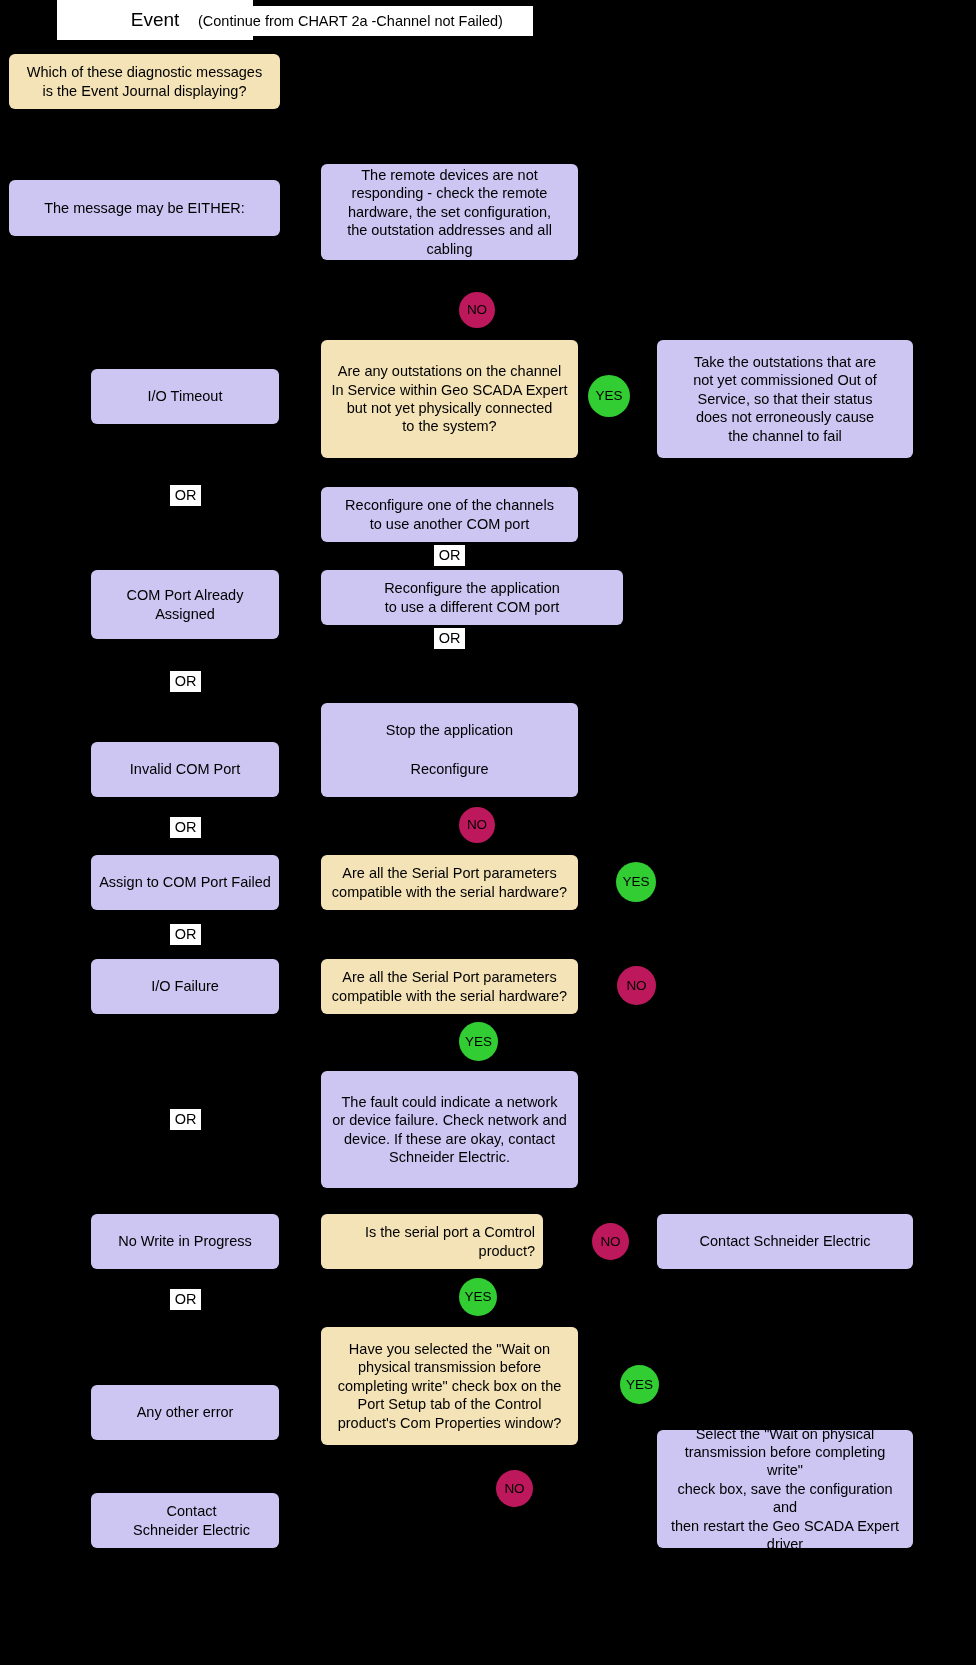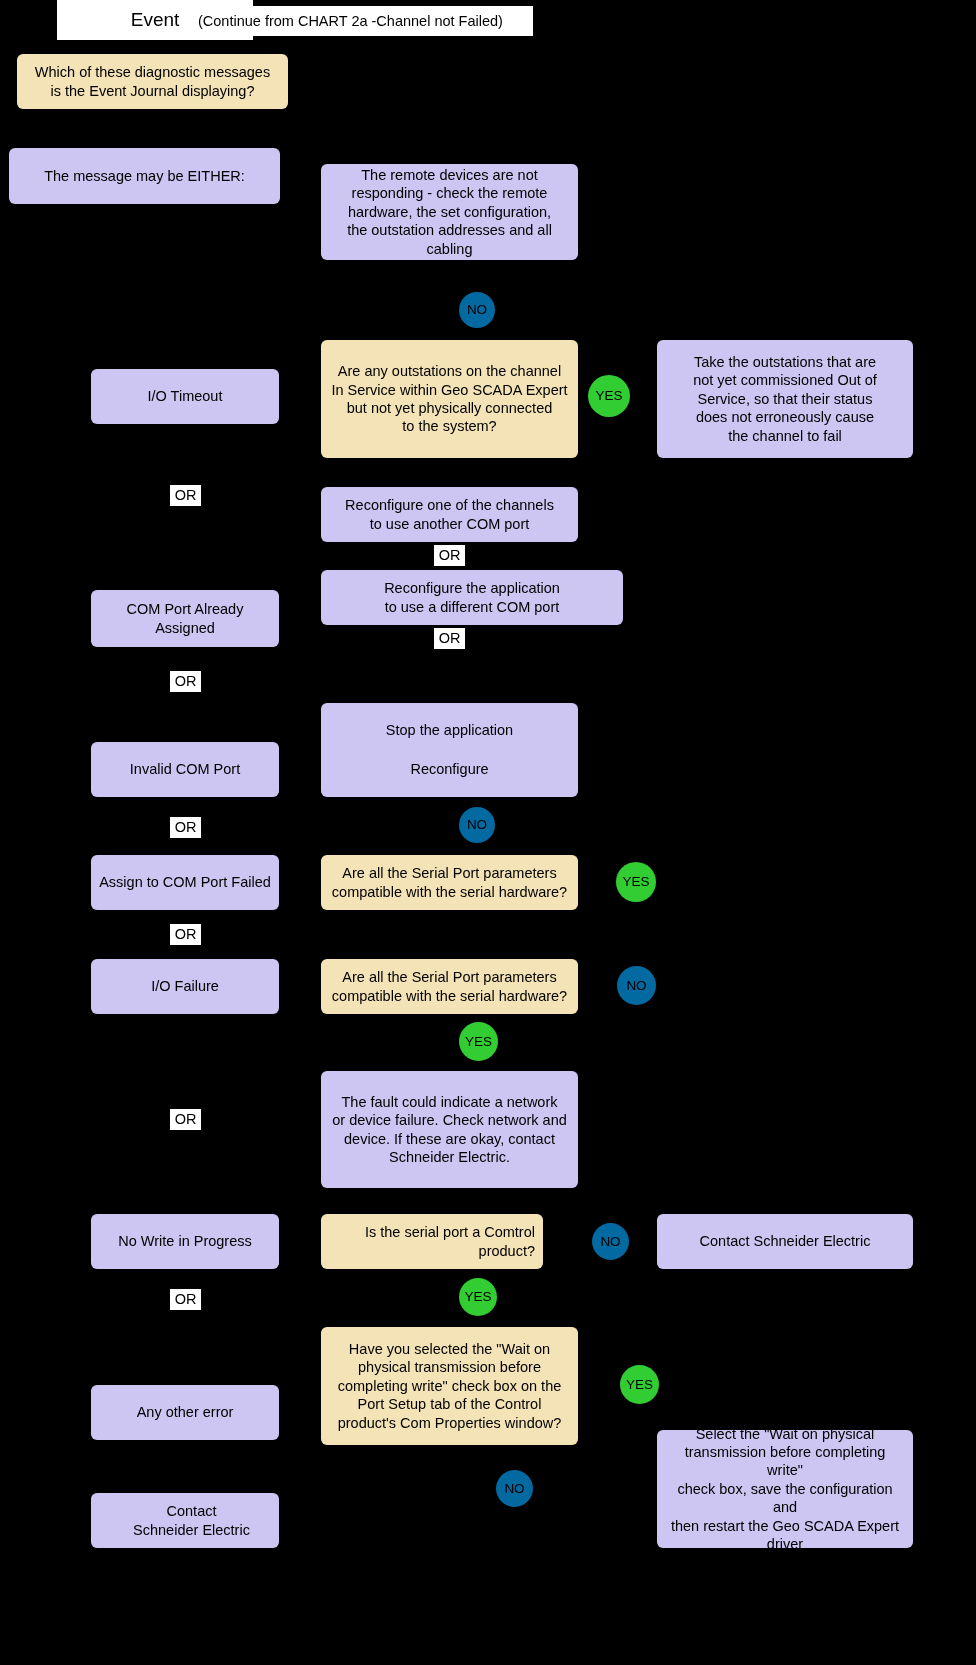--- a/index.html
+++ b/index.html
@@ -71,43 +71,43 @@
     position: absolute;
     display: flex;
     align-items: center;
     justify-content: center;
     color: #000000;
     font-size: 13.5px;
     border-radius: 50%;
     box-sizing: border-box;
     line-height: 1;
   }
-  .bubble.no  { background: #0369a1; }
+  .bubble.no  { background: #be185d; }
   .bubble.yes { background: #32cd32; }
 </style>
 </head>
 <body>
 
 <div id="chart">
 
   <div class="white-plain" style="left:57px; top:0px; width:196px; height:40px;"></div>
   <div class="white-plain" style="left:57px; top:6px; width:476px; height:30px;"></div>
   <div class="start-label" style="left:57px; top:4px; width:196px; height:32px;">Event</div>
   <div class="start-sub" style="left:198px; top:6px; width:330px; height:30px;">(Continue from CHART 2a -Channel not Failed)</div>
 
-  <div class="node cream" style="left:9px; top:54px; width:271px; height:55px;margin-left:8px;">Which of these diagnostic messages
+  <div class="node cream" style="left:9px; top:54px; width:271px; height:55px;">Which of these diagnostic messages
 is the Event Journal displaying?</div>
 
-  <div class="node purple" style="left:9px; top:148px; width:271px; height:56px;">The message may be EITHER:</div>
+  <div class="node purple" style="left:9px; top:180px; width:271px; height:56px;">The message may be EITHER:</div>
 
   <div class="node purple" style="left:91px; top:369px; width:188px; height:55px;">I/O Timeout</div>
 
   <div class="orlabel" style="left:170px; top:485px; width:31px; height:21px;">OR</div>
 
-  <div class="node purple" style="left:91px; top:570px; width:188px; height:57px;margin-top:20px;">COM Port Already
+  <div class="node purple" style="left:91px; top:570px; width:188px; height:69px;">COM Port Already
 Assigned</div>
 
   <div class="orlabel" style="left:170px; top:671px; width:31px; height:21px;">OR</div>
 
   <div class="node purple" style="left:91px; top:742px; width:188px; height:55px;">Invalid COM Port</div>
 
   <div class="orlabel" style="left:170px; top:817px; width:31px; height:21px;">OR</div>
 
   <div class="node purple" style="left:91px; top:855px; width:188px; height:55px;">Assign to COM Port Failed</div>
 

